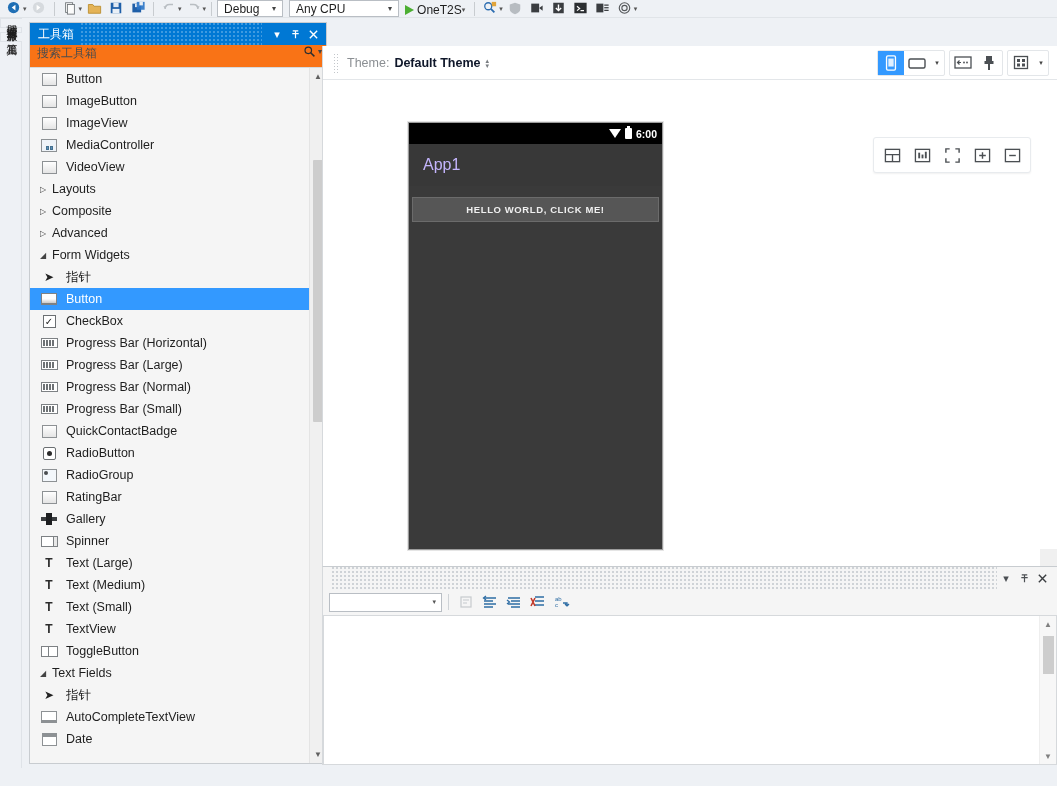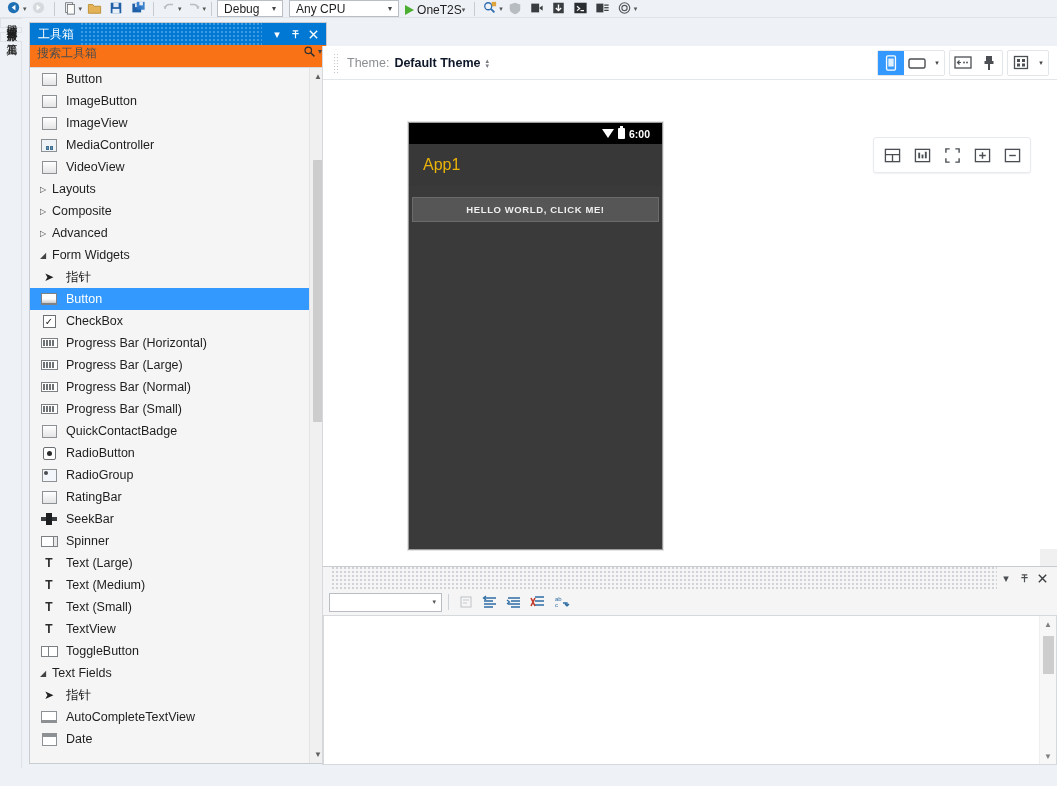--- a/index.html
+++ b/index.html
@@ -162,27 +162,27 @@
   .ft-btn { width: 24px; height: 24px; display: flex; align-items: center; justify-content: center; }
 
   
   .phone {
     position: absolute; left: 85px; top: 42px; width: 255px; height: 428px;
     background: #3a3a3a; border: 1px solid #9b9b9b;
     box-shadow: 0 0 0 1px #e5e5e5;
   }
   .ph-status {
     height: 21px; background: #000; display: flex; align-items: center; justify-content: flex-end;
-    padding-right: 12px; gap: 4px; color: #fff; font-size: 10.5px; font-weight: bold;
+    padding-right: 5px; gap: 4px; color: #fff; font-size: 10.5px; font-weight: bold;
   }
   .ph-wifi { width: 0;height:0;border-left:6px solid transparent;border-right:6px solid transparent;border-top:9px solid #fff; }
   .ph-batt { width: 7px; height: 11px; background: #fff; position: relative; border-radius:1px; }
   .ph-batt:before{content:"";position:absolute;left:2px;top:-2px;width:3px;height:2px;background:#fff;}
   .ph-action { height: 42px; background: #383838; display: flex; align-items: center; padding-left: 14px; }
-  .ph-title { color: #eab308; font-size: 16px; }
+  .ph-title { color: #c4b5fd; font-size: 16px; }
   .ph-btn {
     height: 25px; margin: 11px 3px 0 3px; background: #565656;
     border: 1px solid #6b6b6b; display: flex; align-items: center; justify-content: center;
     color: #efefef; font-size: 9.5px; letter-spacing: .6px; font-weight: bold;
   }
 
   .d-hscroll-corner { position:absolute; right:0; bottom:0; width:17px; height:17px; background:#f0f0f0; }
 
   
   .botpanel {
@@ -522,21 +522,21 @@
           <div class="row">
             <span class="ico">
               <span class="w-box"></span>
             </span>
             <span class="lbl">RatingBar</span>
           </div>
           <div class="row">
             <span class="ico">
               <span class="w-seek"></span>
             </span>
-            <span class="lbl">SeekBar</span>
+            <span class="lbl">Gallery</span>
           </div>
           <div class="row">
             <span class="ico">
               <span class="w-spin">
                 <i></i>
               </span>
             </span>
             <span class="lbl">Spinner</span>
           </div>
           <div class="row">

